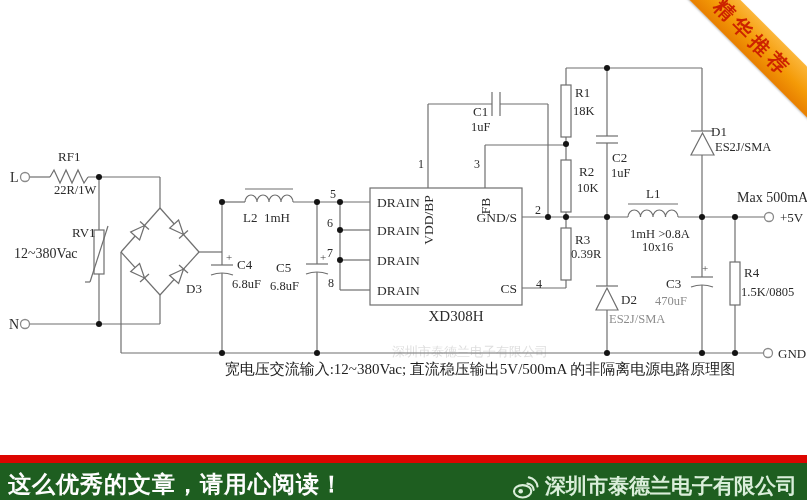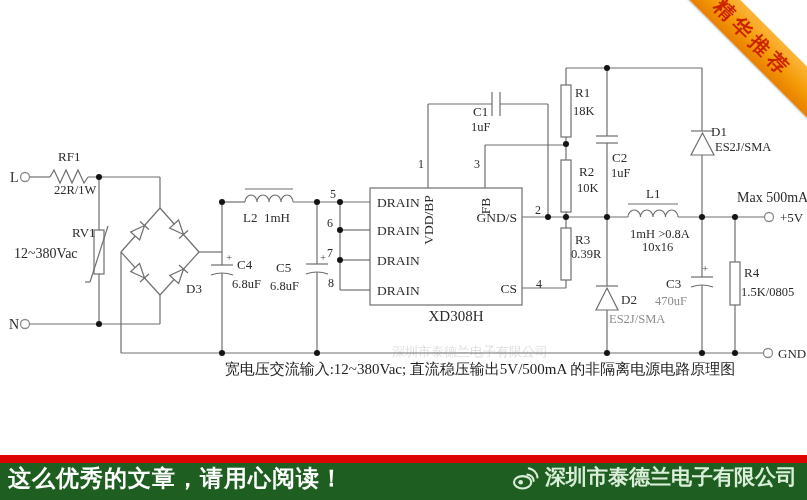--- a/index.html
+++ b/index.html
@@ -27,21 +27,21 @@
   
   .ribbon{position:absolute;top:20px;right:-44px;width:196px;height:36px;line-height:36px;
           transform:rotate(45deg);transform-origin:center;
           background:linear-gradient(180deg,#fbb63a 0%,var(--ribbon-orange) 55%,#e87f00 100%);
           text-align:center;color:var(--ribbon-text);font-weight:bold;font-size:20px;
           letter-spacing:5px;box-shadow:0 1px 2px rgba(0,0,0,.25);}
 
   
   .stripe{position:absolute;left:0;top:455px;width:807px;height:8px;background:var(--stripe-red);}
   .footer{position:absolute;left:0;top:463px;width:807px;height:37px;background:var(--bar-green);
-          display:flex;align-items:flex-start;justify-content:space-between;box-sizing:border-box;
+          display:flex;align-items:flex-end;justify-content:space-between;box-sizing:border-box;
           padding:0 10px 0 8px;}
   .headline{color:var(--footer-text);font-weight:bold;font-size:23px;letter-spacing:1px;white-space:nowrap;}
   .company{display:flex;align-items:center;gap:6px;color:var(--company-text);font-size:21px;
            font-weight:bold;white-space:nowrap;}
   .weibo{width:27px;height:25px;color:var(--company-text);}
 </style>
 </head>
 <body>
 
 <div class="page">

